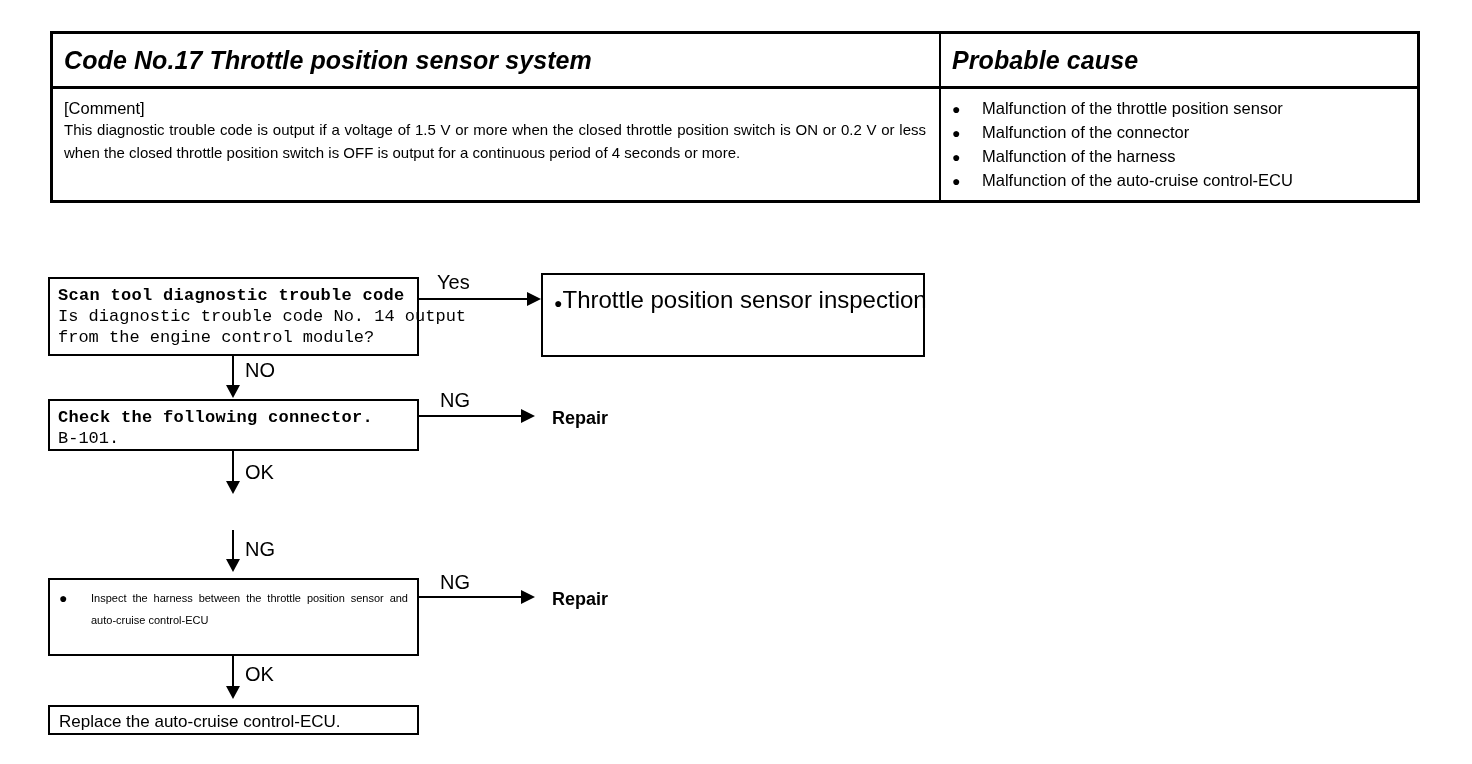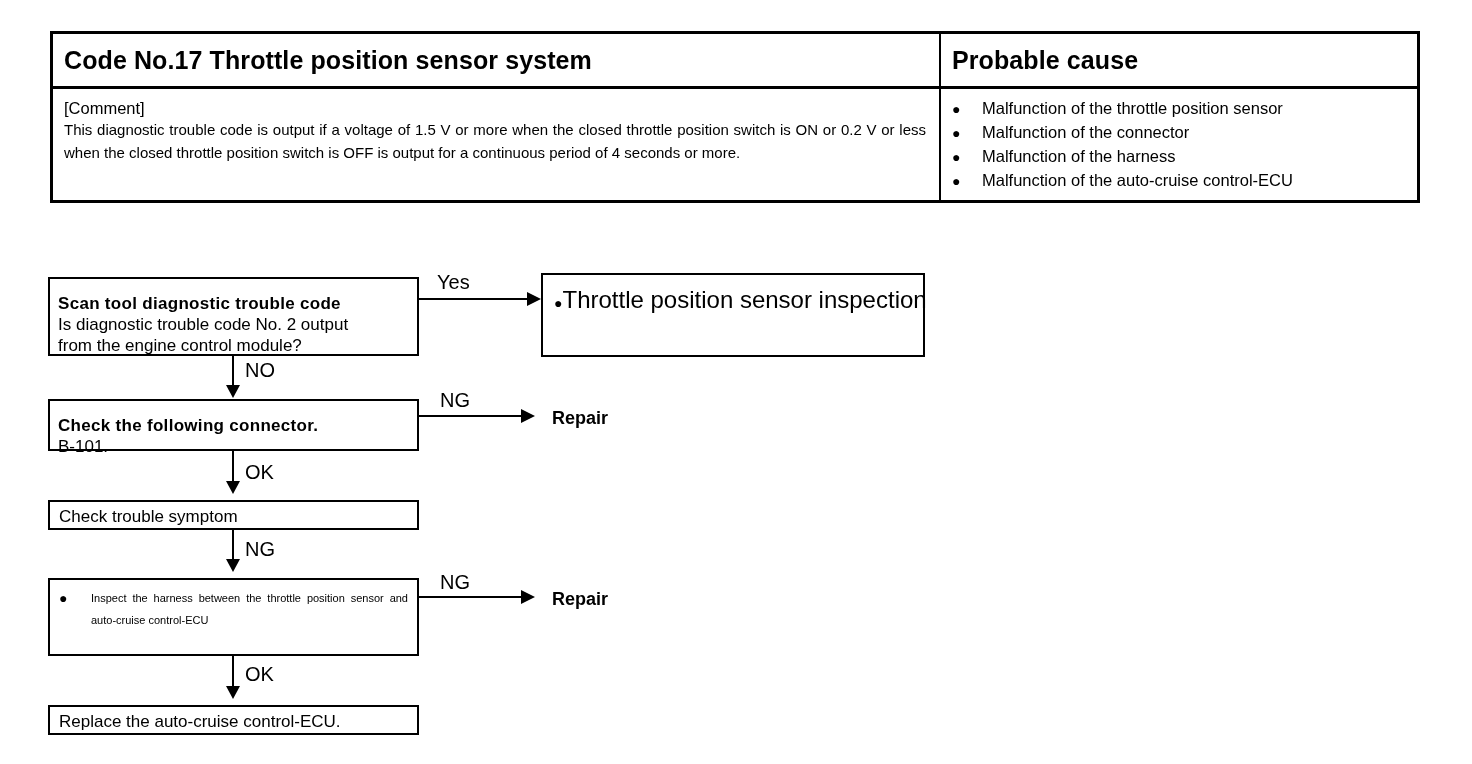--- a/index.html
+++ b/index.html
@@ -26,20 +26,21 @@
     border: 3px solid #000;
     box-sizing: border-box;
     display: flex;
     flex-direction: column;
   }
   .tbl-row { display: flex; }
   .tbl-head-row {
     height: 52px;
     border-bottom: 3px solid #000;
     flex: 0 0 auto;
+    font-style: italic;
   }
   .tbl-body-row { flex: 1 1 auto; }
   .col-left {
     width: 888px;
     flex: 0 0 888px;
     border-right: 2px solid #000;
     box-sizing: border-box;
   }
   .col-right {
     flex: 1 1 auto;
@@ -112,21 +113,21 @@
     font-weight: bold;
     line-height: 21px;
     letter-spacing: 0.3px;
     white-space: nowrap;
   }
   .fbox .line-norm {
     font-size: 17px;
     line-height: 21px;
     white-space: nowrap;
   }
-  .pad1 { padding: 14px 8px 0 8px; }
+  .pad1 { padding: 6px 8px 0 8px; font-family: Liberation Mono, monospace; }
 
   
   #box-scan-tool { left: 48px; top: 277px; width: 371px; height: 79px; }
 
   
   #box-throttle-inspection { left: 541px; top: 273px; width: 384px; height: 84px; }
   #box-throttle-inspection .bullet-row {
     display: flex;
     align-items: baseline;
     padding: 11px 0 0 11px;
@@ -242,21 +243,21 @@
         </li>
       </ul>
     </div>
   </div>
 </div>
 
 <div id="flowchart">
 
   <div class="fbox pad1" id="box-scan-tool">
     <div class="line-bold">Scan tool diagnostic trouble code</div>
-    <div class="line-norm">Is diagnostic trouble code No. 2 output</div>
+    <div class="line-norm">Is diagnostic trouble code No. 14 output</div>
     <div class="line-norm">from the engine control module?</div>
   </div>
 
   <div class="hline" style="left:419px; top:298px; width:110px;"></div>
   <div class="arrow-right" style="left:527px; top:292px;"></div>
   <div class="edge-label" style="left:437px; top:272px;">Yes</div>
 
   <div class="fbox" id="box-throttle-inspection">
     <div class="bullet-row">
       <span class="bullet">●</span>
@@ -275,23 +276,20 @@
 
   <div class="hline" style="left:419px; top:415px; width:104px;"></div>
   <div class="arrow-right" style="left:521px; top:409px;"></div>
   <div class="edge-label" style="left:440px; top:390px;">NG</div>
   <div class="term-label" style="left:552px; top:409px;">Repair</div>
 
   <div class="vline" style="left:232px; top:451px; height:31px;"></div>
   <div class="arrow-down" style="left:226px; top:481px;"></div>
   <div class="edge-label" style="left:245px; top:462px;">OK</div>
 
-  <div class="fbox" id="box-check-symptom">
-    <div class="line-norm">Check trouble symptom</div>
-  </div>
 
   <div class="vline" style="left:232px; top:530px; height:30px;"></div>
   <div class="arrow-down" style="left:226px; top:559px;"></div>
   <div class="edge-label" style="left:245px; top:539px;">NG</div>
 
   <div class="fbox" id="box-inspect-harness">
     <div class="bullet-row">
       <span class="bullet">●</span>
       <span class="btext">Inspect the harness between the throttle position sensor and auto-cruise control-ECU</span>
     </div>

